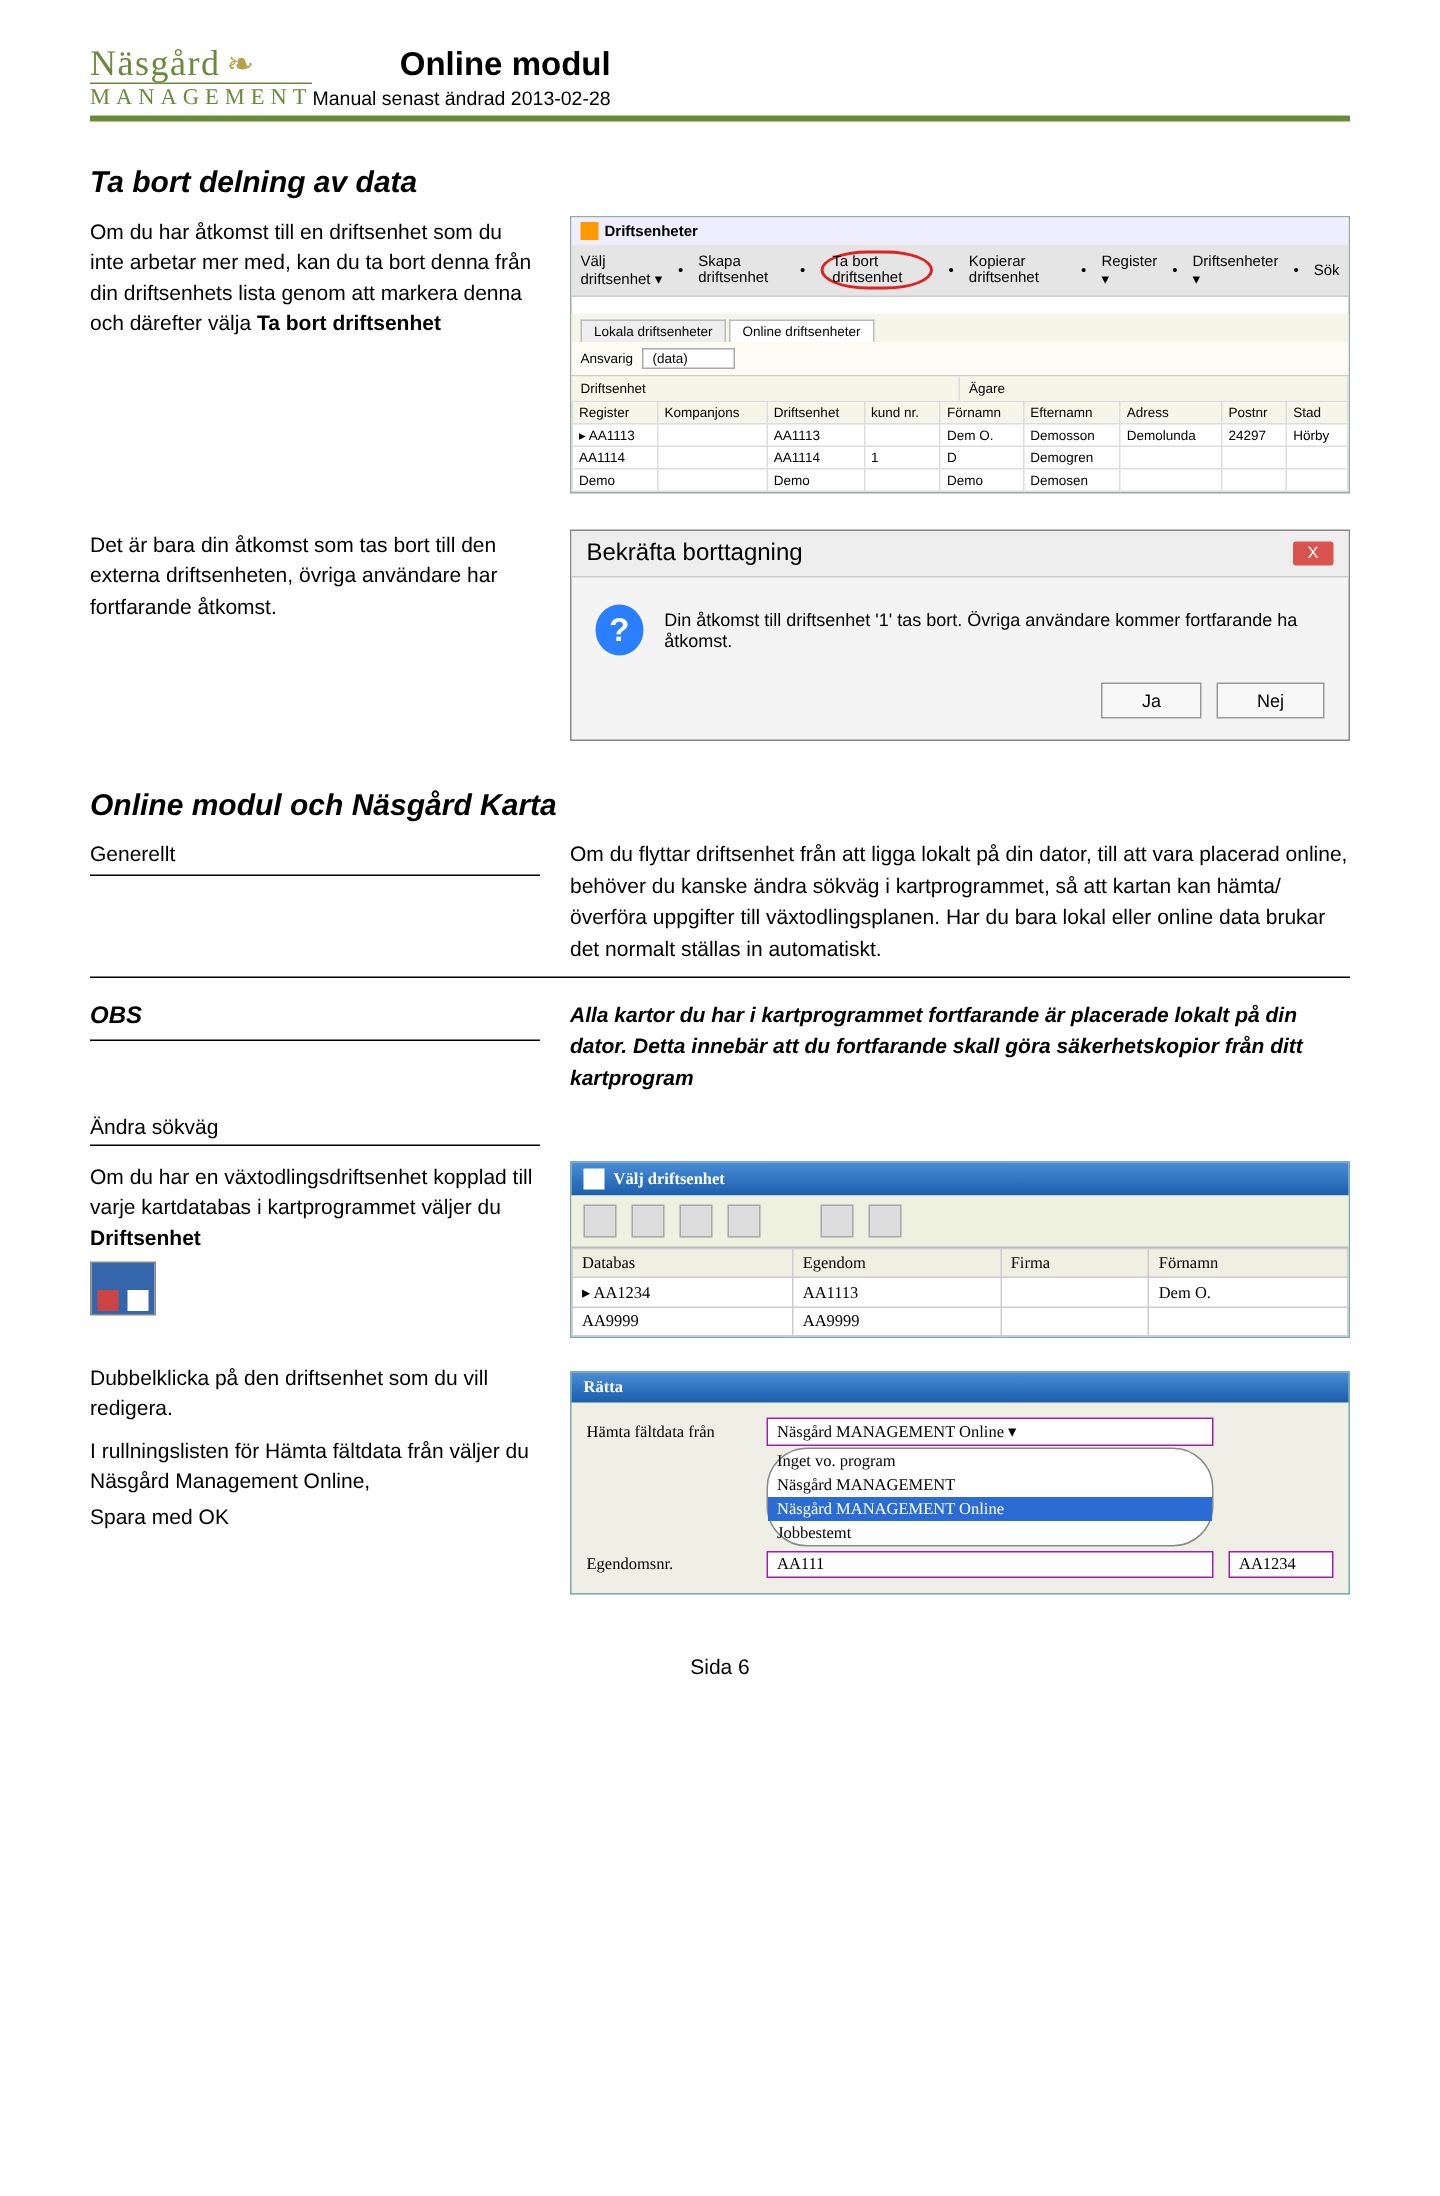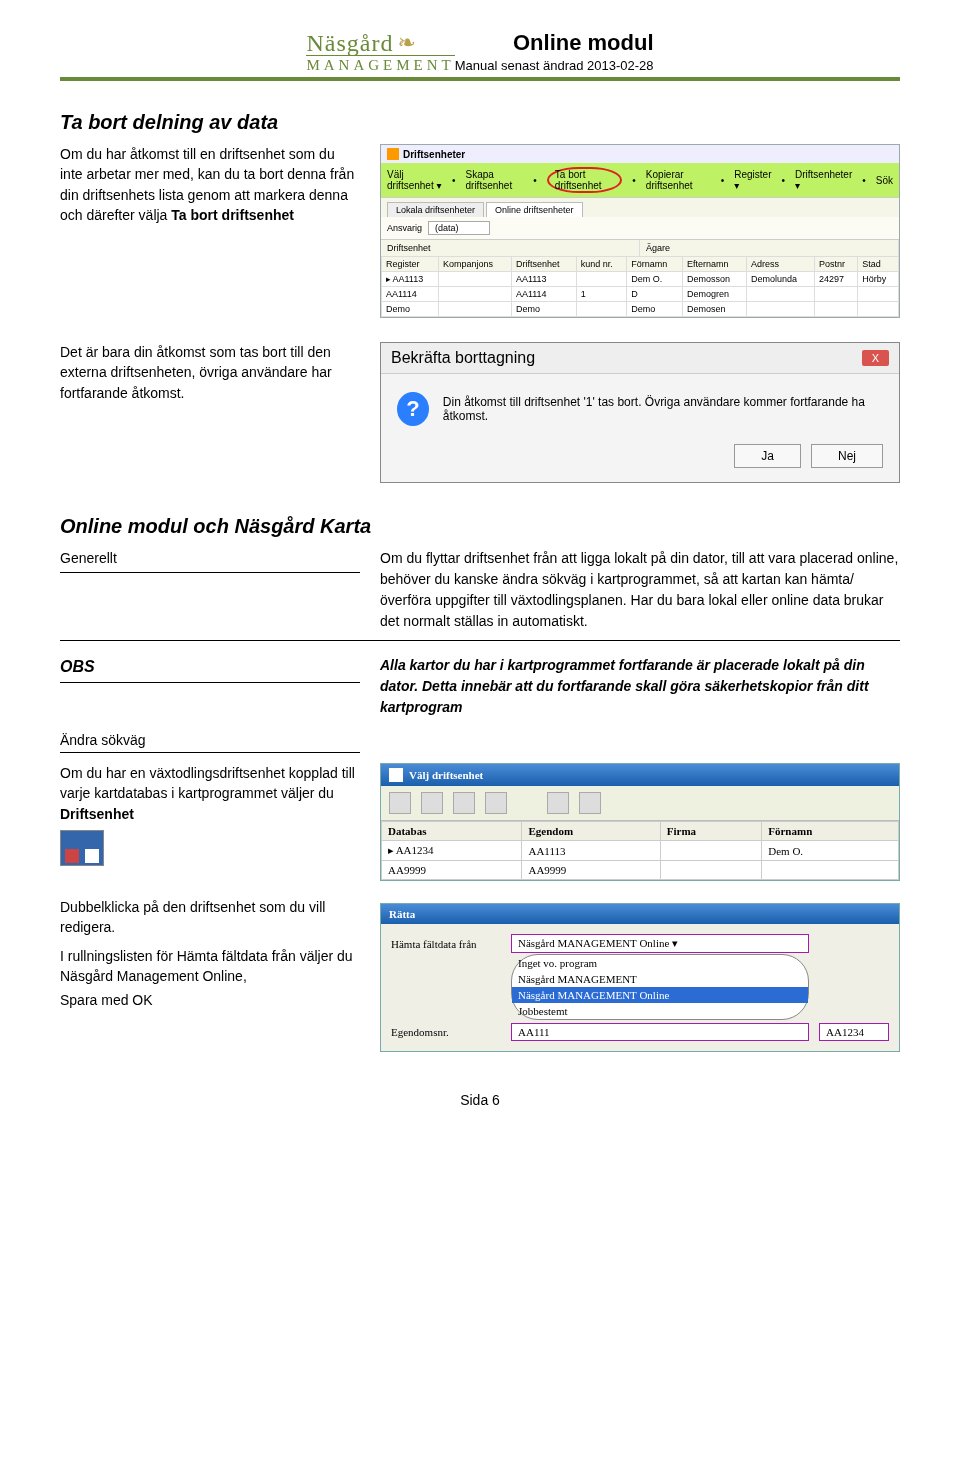--- a/index.html
+++ b/index.html
@@ -9,21 +9,21 @@
     background: #fff;
     color: #000;
     width: 960px;
   }
   .page {
     padding: 30px 60px 40px 60px;
   }
   
   .header {
     display: flex;
-    justify-content: center;
+    justify-content: flex-start;
     align-items: flex-end;
     margin-bottom: 4px;
   }
   .logo-block { display: flex; flex-direction: column; line-height: 1; }
   .logo-top {
     display: flex; align-items: center; gap: 4px;
     font-family: Georgia, serif; font-size: 24px; color: #6a8a3a; letter-spacing: 1px;
   }
   .logo-leaf { color: #b9a04a; font-size: 22px; }
   .logo-bottom {
@@ -48,26 +48,26 @@
   
   .win {
     border: 1px solid #9aa; background: #fff; font-size: 10px;
     font-family: Tahoma, Arial, sans-serif;
   }
   .win-titlebar {
     background: #eef; padding: 3px 6px; font-weight: bold; display: flex; align-items: center; gap: 4px;
   }
   .win-titlebar .ico { width: 12px; height: 12px; background: #f90; display: inline-block; }
   .toolbar {
-    background: #bef264; padding: 4px 6px; display: flex; gap: 10px; align-items: center;
+    background: #e5e5e5; padding: 4px 6px; display: flex; gap: 10px; align-items: center;
     border-bottom: 1px solid #ccc; font-size: 10px;
   }
   .toolbar span { cursor: default; }
   .ellipse-red { border: 2px solid #d22; border-radius: 50%/60%; padding: 0 6px; }
-  .tabs { display: flex; gap: 2px; padding: 4px 6px 0 6px; background: #f5f5e8; }
+  .tabs { display: flex; gap: 2px; padding: 4px 6px 0 6px; background: #f5f5e8; margin-top: 11px; }
   .tab { border: 1px solid #bbb; border-bottom: none; padding: 2px 8px; background: #eee; font-size: 9px; }
   .tab.active { background: #fff; }
   .filter-row { display: flex; align-items: center; gap: 6px; padding: 4px 6px; background: #fcfcf5; font-size: 9px; }
   .filter-row .sel { border: 1px solid #aaa; padding: 1px 30px 1px 6px; background: #fff; }
   .split-header { display: flex; border-top: 1px solid #ccc; }
   .split-header .h { flex: 1; padding: 3px 6px; font-size: 9px; border-right: 1px solid #ddd; background: #f5f5e8; }
   .data-table { width: 100%; border-collapse: collapse; }
   .data-table th, .data-table td { border: 1px solid #ddd; padding: 2px 4px; font-size: 9px; text-align: left; }
   .data-table th { background: #f5f5e8; font-weight: normal; }
   .row-hi { background: #fff; }
@@ -85,21 +85,21 @@
   .dialog-buttons .btn { border: 1px solid #999; background: #f8f8f8; padding: 4px 26px; font-size: 12px; }
 
   
   .vd-win { border: 1px solid #7aa; font-family: Tahoma; font-size: 11px; background: #fff; }
   .vd-title { background: linear-gradient(#4a8cd6,#1a5fad); color: #fff; padding: 4px 8px; font-weight: bold; display:flex; align-items:center; gap:6px;}
   .vd-title .ico { width: 14px; height: 14px; background: #fff; display:inline-block; }
   .vd-toolbar { background: #eef0e0; padding: 6px 8px; display: flex; gap: 10px; border-bottom: 1px solid #bbb; }
   .vd-toolbar .ticon { width: 22px; height: 22px; background: #ddd; border: 1px solid #aaa; }
   .vd-table { width: 100%; border-collapse: collapse; }
   .vd-table th, .vd-table td { border: 1px solid #ccc; padding: 3px 6px; font-size: 11px; text-align: left; }
-  .vd-table th { background: #efefe4; font-weight: bold; }
+  .vd-table th { background: #efefe4; font-weight: normal; }
   .vd-row-sel td { background: #fff; }
   .red-box { border: 2px solid #d22; }
 
   
   .ratta-win { border: 1px solid #7aa; font-family: Tahoma; font-size: 11px; background: #efefe6; margin-top: 6px; }
   .ratta-title { background: linear-gradient(#4a8cd6,#1a5fad); color: #fff; padding: 4px 8px; font-weight: bold; }
   .ratta-body { padding: 10px; display: grid; grid-template-columns: 110px 1fr 70px; gap: 0 10px; align-items: center; }
   .ratta-body .fld { border: 1px solid #a21caf; background: #fff; padding: 2px 6px; font-size: 11px; position: relative; }
   .dropdown-list { border: 1px solid #888; background: #fff; font-size: 11px; }
   .dropdown-list div { padding: 2px 6px; }

